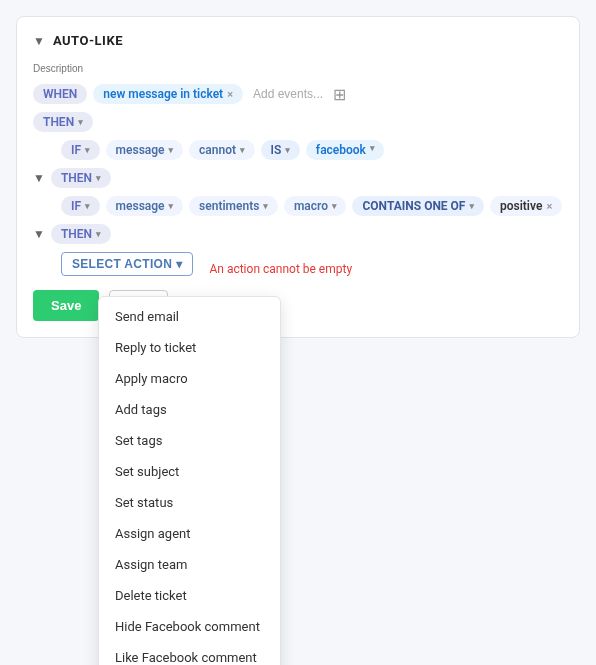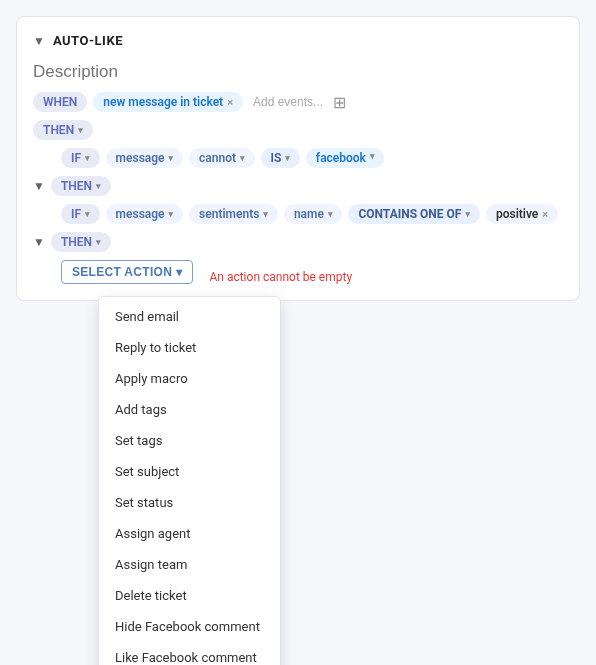--- a/index.html
+++ b/index.html
@@ -34,21 +34,21 @@
       font-size: 13px;
       font-weight: 700;
       color: #222;
       letter-spacing: 0.5px;
     }
     .description-input {
       width: 100%;
       border: none;
       outline: none;
       color: #aaa;
-      font-size: 17px;
+      font-size: 10px;
       padding: 2px 0 10px 0;
       background: transparent;
     }
     .condition-row {
       display: flex;
       align-items: center;
       flex-wrap: wrap;
       gap: 6px;
       margin-bottom: 8px;
     }
@@ -284,21 +284,21 @@
     </span>
     <span class="badge badge-field">
       <span>message</span>
       <span class="dropdown-caret">▾</span>
     </span>
     <span class="badge badge-field">
       <span>sentiments</span>
       <span class="dropdown-caret">▾</span>
     </span>
     <span class="badge badge-field">
-      <span>name</span>
+      <span>macro</span>
       <span class="dropdown-caret">▾</span>
     </span>
     <span class="badge badge-operator contains-one-of">
       <span>CONTAINS ONE OF</span>
       <span class="dropdown-caret">▾</span>
     </span>
     <span class="badge badge-positive">
       <span>positive</span>
       <span class="close-x">×</span>
     </span>
@@ -316,20 +316,24 @@
   
   <div class="then-row-indent">
     <button class="select-action-btn">
       <span>SELECT ACTION</span>
       <span>▾</span>
     </button>
     <span class="error-text">An action cannot be empty</span>
   </div>
 
   
+  <div class="bottom-row">
+    <button class="save-btn">Save</button>
+    <button class="manage-stages-btn">ages</button>
+  </div>
 </div>
 
 <div class="dropdown-menu">
   <span class="dropdown-item">Send email</span>
   <span class="dropdown-item">Reply to ticket</span>
   <span class="dropdown-item">Apply macro</span>
   <span class="dropdown-item">Add tags</span>
   <span class="dropdown-item">Set tags</span>
   <span class="dropdown-item">Set subject</span>
   <span class="dropdown-item">Set status</span>

